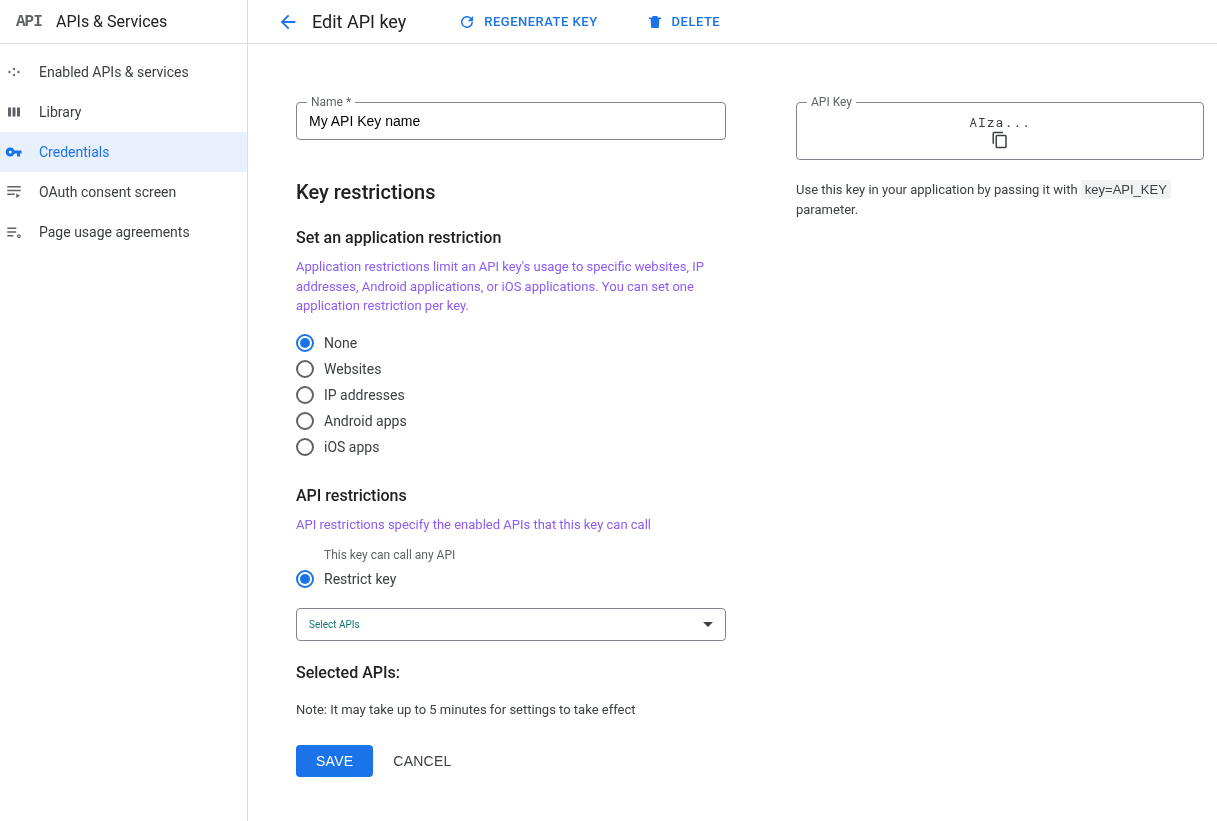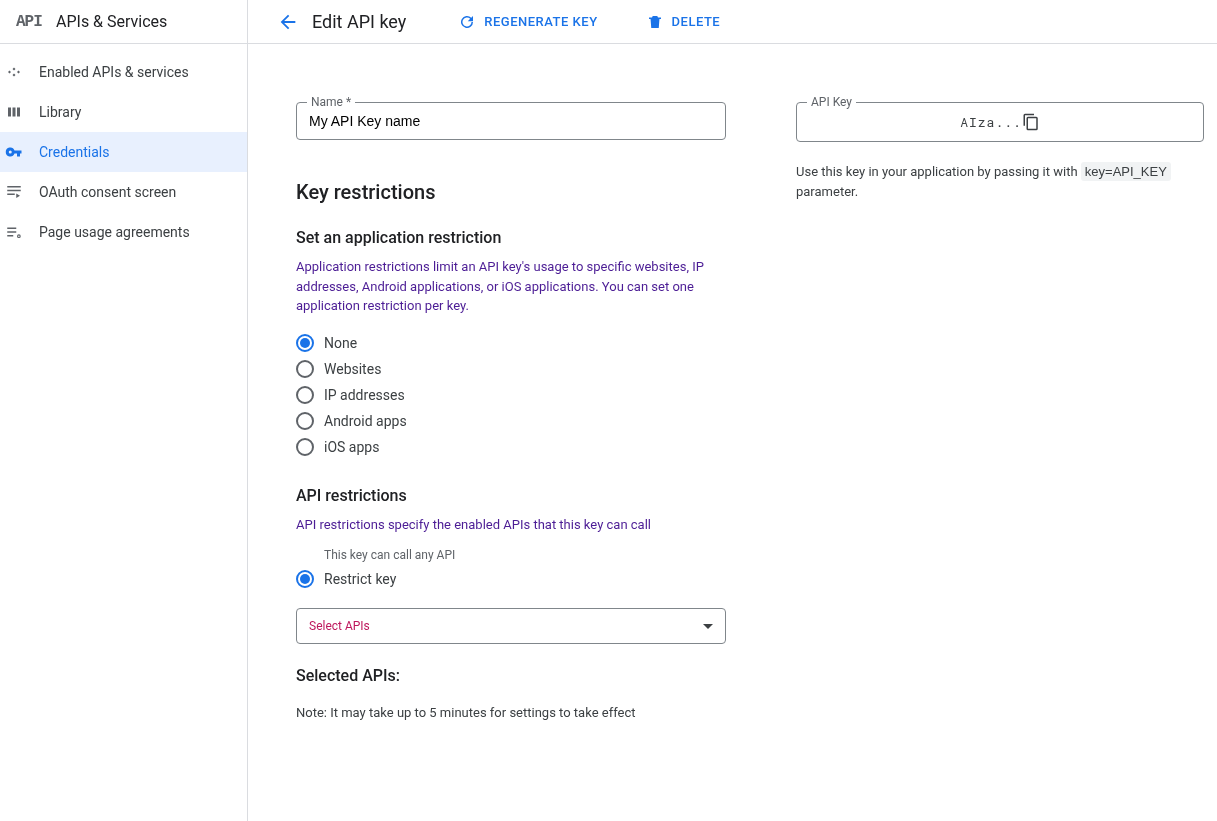--- a/index.html
+++ b/index.html
@@ -121,42 +121,42 @@
     color: #5f6368;
   }
   .field-outlined input {
     border: none; outline: none;
     width: 100%;
     font-size: 14px;
     font-family: Liberation Sans, sans-serif;
     background: transparent;
   }
   .field-key .key-row {
-    display: flex; align-items: center; justify-content: center;
+    display: flex; align-items: center; justify-content: center; flex-direction: column;
   }
   .field-key .key-text {
     font-family: "Roboto Mono", Menlo, monospace;
     font-size: 13px;
     color: #3c4043;
     letter-spacing: 1px;
   }
   .copy-btn { cursor: pointer; color: #3c4043; display:flex; }
 
   .hint-text { font-size: 13px; color: #3c4043; margin-top: 20px; line-height: 1.5; }
   .code-chip {
     font-family: Liberation Sans, sans-serif;
     background: #f1f3f4;
     padding: 2px 4px;
     border-radius: 3px;
     font-size: 13px;
   }
 
   h2.section-h { font-size: 20px; font-weight: 500; color: #202124; margin-top: 40px; }
   h3.sub-h { font-size: 16px; font-weight: 500; color: #202124; margin-top: 24px; }
-  .sub-desc { font-size: 13px; color: #4c1d95; margin-top: 10px; line-height: 1.5; max-width: 410px;}
+  .sub-desc { font-size: 13px; color: #8b5cf6; margin-top: 10px; line-height: 1.5; max-width: 410px;}
 
   
   .radio-list { margin-top: 18px; }
   .radio-item {
     display: flex; align-items: center;
     margin-bottom: 8px;
     cursor: pointer;
   }
   .radio-circle {
     width: 18px; height: 18px; border-radius: 50%;
@@ -176,21 +176,21 @@
   .select-outlined {
     border: 1px solid #80868b;
     border-radius: 4px;
     padding: 10px 12px;
     display: flex;
     align-items: center;
     justify-content: space-between;
     margin-top: 20px;
     cursor: pointer;
   }
-  .select-outlined .select-text { font-size: 12px; color: #be185d; }
+  .select-outlined .select-text { font-size: 10px; color: #0f766e; }
   .caret-down {
     width: 0; height: 0;
     border-left: 5px solid transparent;
     border-right: 5px solid transparent;
     border-top: 5px solid #3c4043;
   }
 
   .note-text { font-size: 13px; color: #3c4043; margin-top: 20px; }
 
   .btn-row { display:flex; align-items:center; margin-top: 28px; margin-bottom: 30px;}
@@ -348,20 +348,24 @@
 
         <div class="select-outlined">
           <span class="select-text">Select APIs</span>
           <span class="caret-down"></span>
         </div>
 
         <h3 class="sub-h" style="margin-top:22px">Selected APIs:</h3>
 
         <p class="note-text">Note: It may take up to 5 minutes for settings to take effect</p>
 
+        <div class="btn-row">
+          <button class="btn-primary">SAVE</button>
+          <button class="btn-text">CANCEL</button>
+        </div>
       </div>
 
       <div class="col-right">
         <div class="field-outlined field-key">
           <span class="field-label">API Key</span>
           <div class="key-row">
             <span class="key-text">AIza...</span>
             <span class="copy-btn">
               <svg width="18" height="18" viewBox="0 0 24 24" fill="currentColor">
                   <path d="M16 1H4a2 2 0 0 0-2 2v14h2V3h12V1zm3 4H8a2 2 0 0 0-2 2v14a2 2 0 0 0 2 2h11a2 2 0 0 0 2-2V7a2 2 0 0 0-2-2zm0 16H8V7h11v14z"></path>

